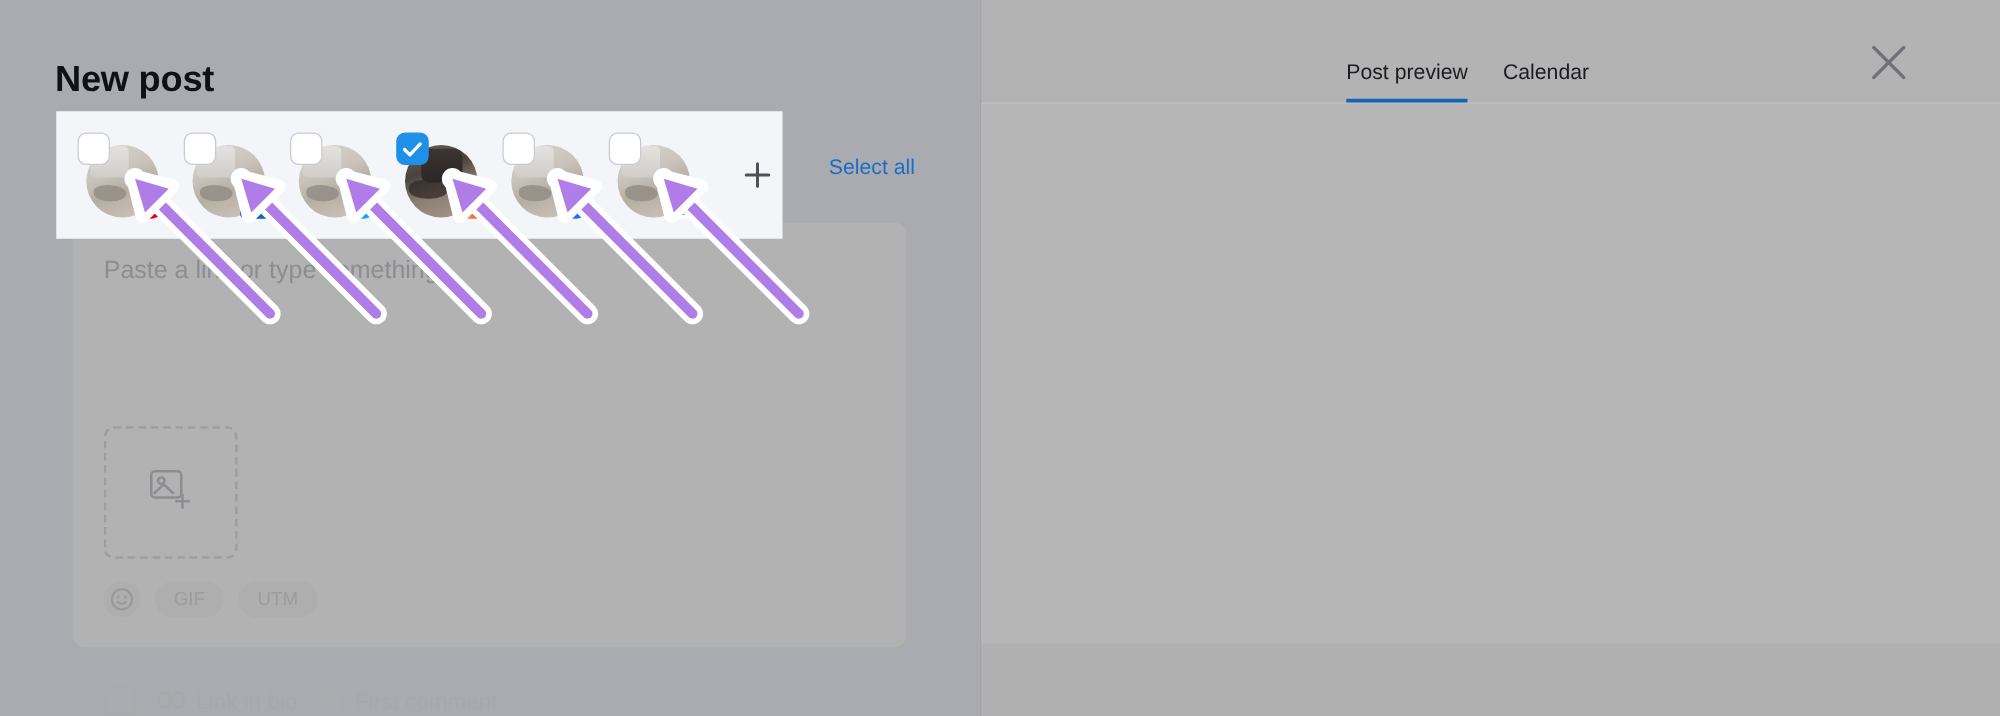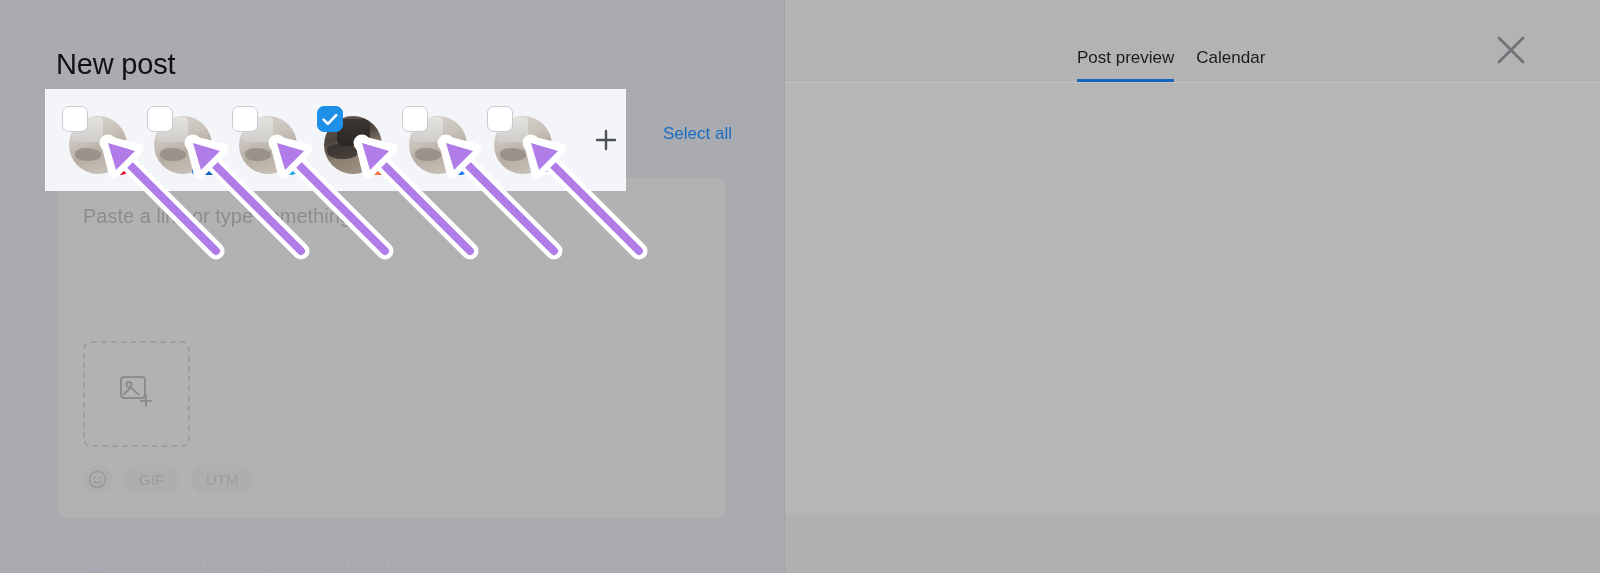--- a/index.html
+++ b/index.html
@@ -32,29 +32,29 @@
     position: absolute; left: 785px; top: 83px; width: 815px; height: 432px;
     background: #b6b6b6;
   }
   .preview-footer {
     position: absolute; left: 785px; top: 515px; width: 815px; height: 58px;
     background: #b0b0b1;
   }
 
   
   .page-title {
-    position: absolute; left: 56px; top: 48px;
-    font-size: 29px; font-weight: normal; color: #0f1114;
+    position: absolute; left: 44px; top: 48px;
+    font-size: 29px; font-weight: bold; color: #0f1114;
     letter-spacing: -0.2px;
   }
 
   
   .tabs {
     position: absolute; left: 1077px; top: 48px;
-    display: flex; gap: 22px; align-items: flex-start;
+    display: flex; gap: 28px; align-items: flex-start;
   }
   .tab {
     font-size: 17px; color: #1a1c20; padding-bottom: 14px;
     position: relative; cursor: pointer; white-space: nowrap;
   }
   .tab.active::after {
     content: ""; position: absolute; left: 0; right: 0; bottom: 0;
     height: 3px; background: #1665b8;
   }
   .close-btn {

